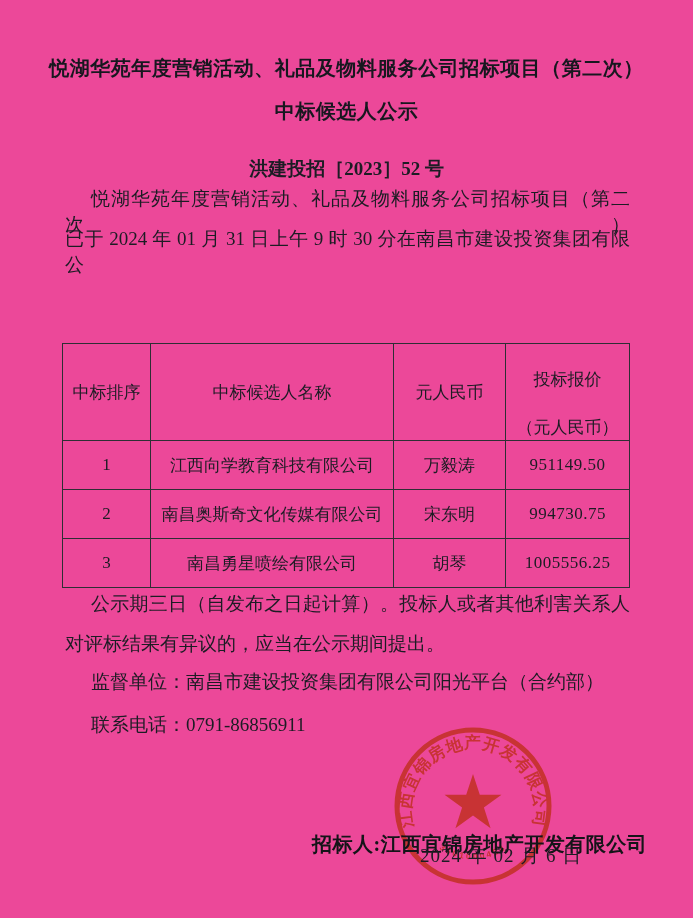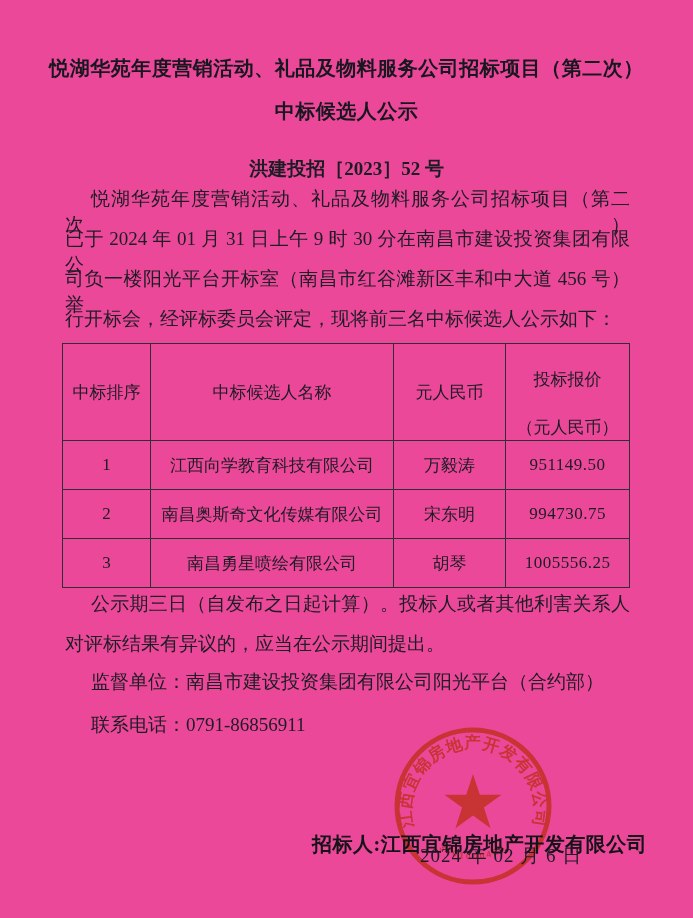--- a/index.html
+++ b/index.html
@@ -77,22 +77,20 @@
 <body>
 
 <div class="page">
 
   <div class="abs center title" style="top:56px;">悦湖华苑年度营销活动、礼品及物料服务公司招标项目（第二次）</div>
   <div class="abs center title" style="top:99px;">中标候选人公示</div>
   <div class="abs center docno" style="top:142px;margin-top:15px;">洪建投招［2023］52 号</div>
 
   <div class="abs bodyline just indent" style="top:186px;">悦湖华苑年度营销活动、礼品及物料服务公司招标项目（第二次）</div>
   <div class="abs bodyline just" style="top:226px;">已于 2024 年 01 月 31 日上午 9 时 30 分在南昌市建设投资集团有限公</div>
-  <div class="abs bodyline just" style="top:266px;">司负一楼阳光平台开标室（南昌市红谷滩新区丰和中大道 456 号）举</div>
-  <div class="abs bodyline" style="top:306px;">行开标会，经评标委员会评定，现将前三名中标候选人公示如下：</div>
 
   <table class="bid">
     <colgroup>
       <col style="width:88px">
         <col style="width:243px">
         <col style="width:112px">
         <col style="width:124px">
     </colgroup>
     <tbody>
         <tr>

